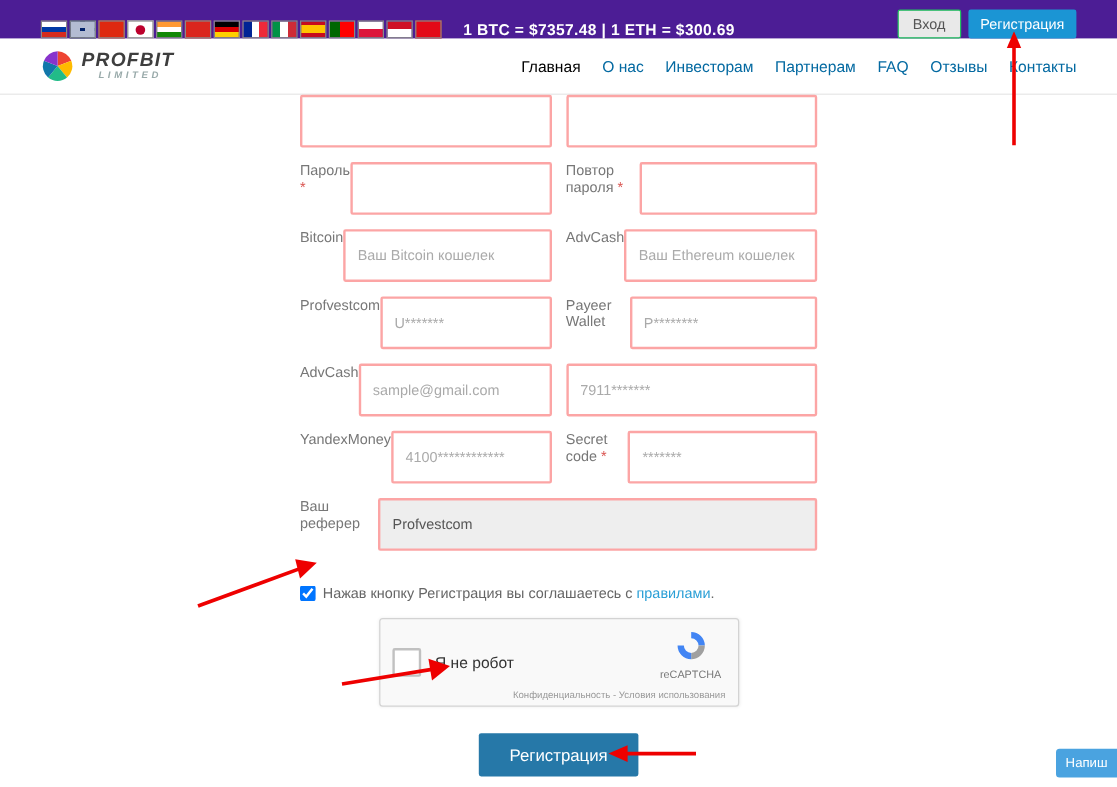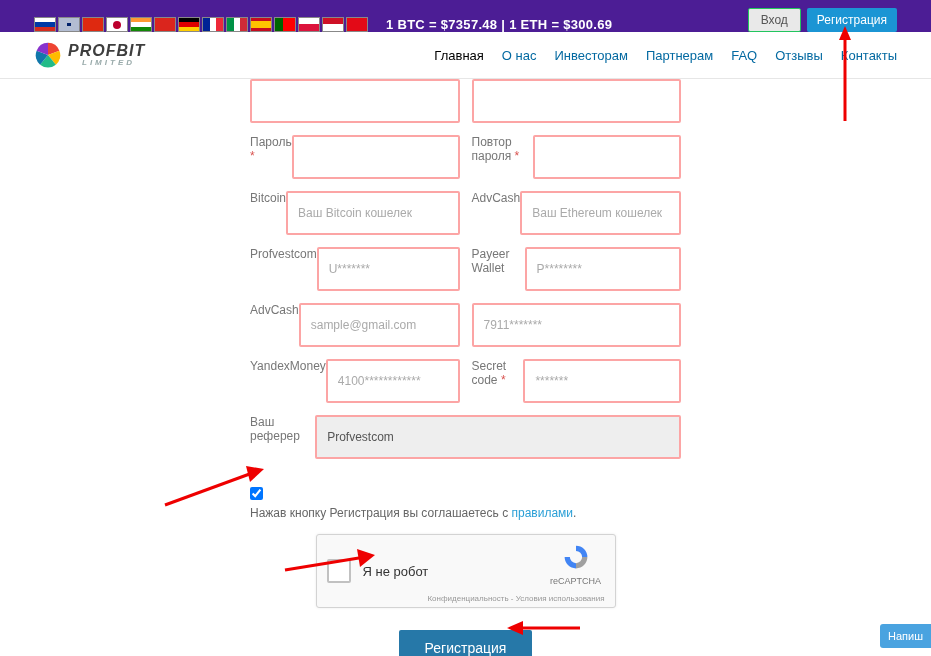--- a/index.html
+++ b/index.html
@@ -45,21 +45,21 @@
   .col { flex:1; display:flex; flex-direction:row; }
   .col.full { flex: 0 0 100%; }
   label { font-size:12px; color:#777; margin-bottom:6px; }
   .req { color:#d9534f; }
   input[type=text], input[type=password], .display-input {
     height:44px; border:2px solid #fca5a5; border-radius:2px; padding:0 10px; font-size:12px; color:#555; background:#fff; width:100%;
   }
   input::placeholder { color:#aaa; }
   .display-input { background:#eee; display:flex; align-items:center; color:#555; }
 
-  .agree-row { display:flex; align-items:flex-start; gap:6px; font-size:12px; color:#666; margin:28px 0 14px;flex-direction:column; }
+  .agree-row { display:flex; align-items:flex-end; gap:6px; font-size:12px; color:#666; margin:28px 0 14px; }
   .agree-row a { color:#2a9fd6; text-decoration:none; }
 
   .captcha-wrap { display:flex; justify-content:center; margin-bottom:22px; }
   .captcha { width:300px; height:74px; border:1px solid #d3d3d3; background:#f9f9f9; border-radius:3px; box-shadow:0 0 3px rgba(0,0,0,.08); display:flex; align-items:center; padding:0 10px; position:relative;}
   .captcha-check { width:24px; height:24px; border:2px solid #c1c1c1; border-radius:2px; margin-right:12px; background:#fff; cursor:pointer; }
   .captcha-label { font-size:13px; color:#333; }
   .captcha-logo { position:absolute; right:10px; top:8px; text-align:center; width:58px;}
   .captcha-links { position:absolute; right:10px; bottom:4px; font-size:8px; color:#999;}
   .recaptcha-icon { width:28px; height:28px; margin:0 auto 2px; }
 

